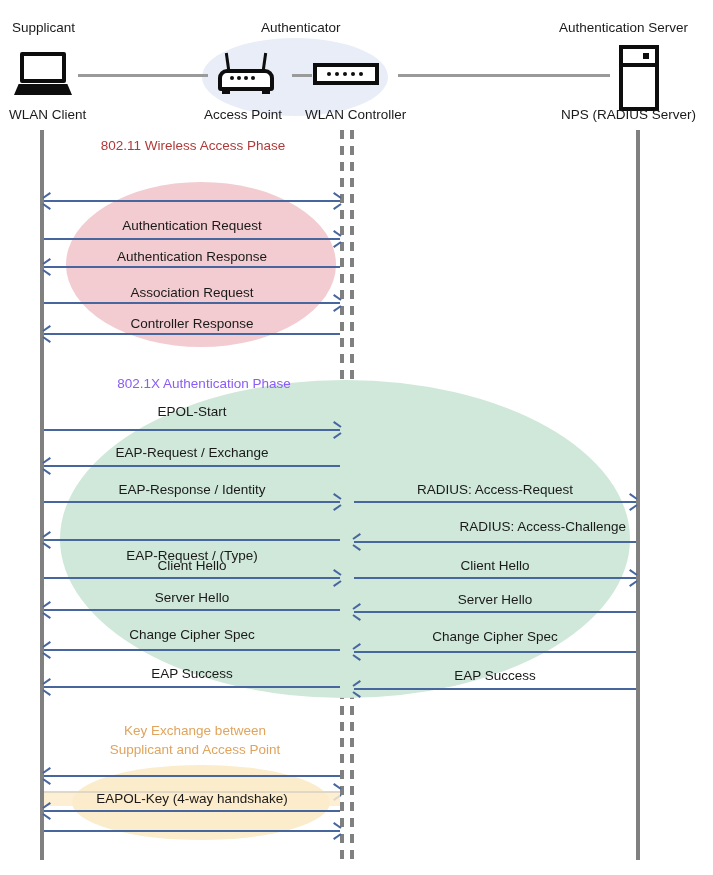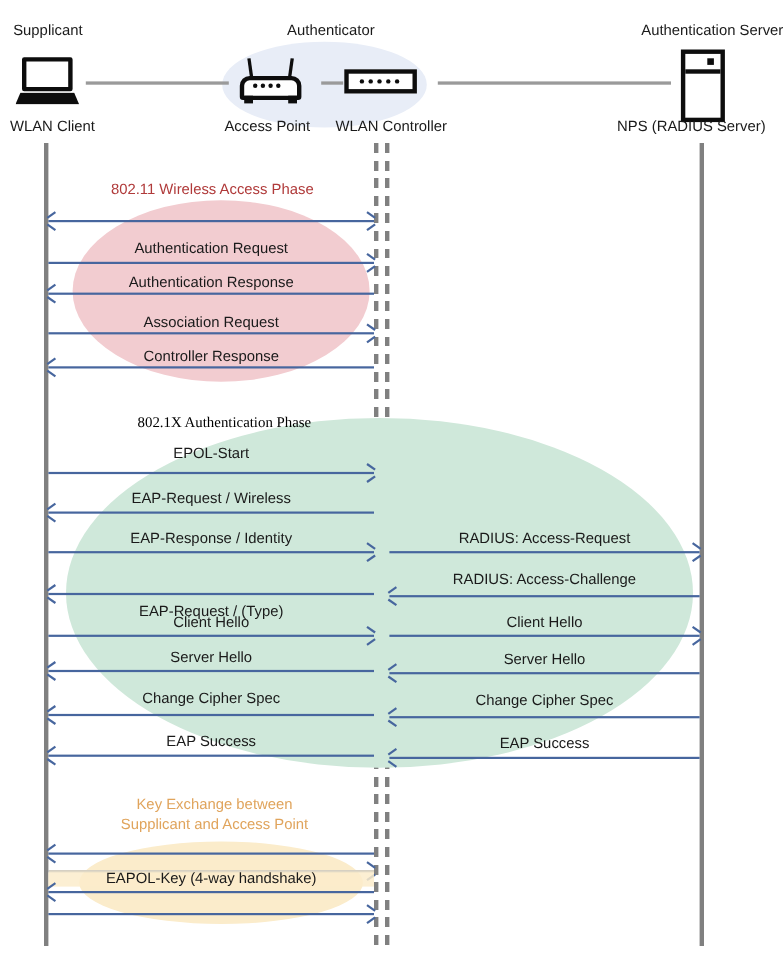--- a/index.html
+++ b/index.html
@@ -70,21 +70,21 @@
 <div id="canvas">
 
   <div class="auth-blob" style="left:202px;top:38px;width:186px;height:78px;"></div>
 
   <div class="wire" style="left:78px;top:74px;width:130px;"></div>
   <div class="wire" style="left:292px;top:74px;width:20px;"></div>
   <div class="wire" style="left:398px;top:74px;width:212px;"></div>
 
   <div class="actor-title" style="left:12px;top:20px;">Supplicant</div>
   <div class="actor-title" style="left:261px;top:20px;">Authenticator</div>
-  <div class="actor-title" style="left:559px;top:20px;margin-left:24px;">Authentication Server</div>
+  <div class="actor-title" style="left:559px;top:20px;">Authentication Server</div>
 
   <div class="laptop" style="left:14px;top:52px;width:58px;height:44px;">
     <div class="screen"></div>
       <div class="base"></div>
   </div>
 
   <div class="ap" style="left:218px;top:53px;width:56px;height:42px;">
     <div class="ant" style="left:8px;top:0;transform:rotate(-8deg);"></div>
     <div class="ant" style="right:8px;top:0;transform:rotate(8deg);"></div>
     <div class="body"></div>
@@ -118,57 +118,57 @@
   <div class="actor-label" style="left:305px;top:107px;">WLAN Controller</div>
   <div class="actor-label" style="left:561px;top:107px;">NPS (RADIUS Server)</div>
 
   <div class="lifeline" style="left:40px;top:130px;height:730px;"></div>
   <div class="lifeline-dashed" style="left:340px;top:130px;height:730px;"></div>
   <div class="lifeline-dashed" style="left:350px;top:130px;height:730px;"></div>
   <div class="lifeline" style="left:636px;top:130px;height:730px;"></div>
 
   <div class="ellipse" style="left:66px;top:182px;width:270px;height:165px;background:#f2ccd0;"></div>
 
-  <div class="phase-title" style="left:78px;top:162px;width:230px;color:#b03a3a;">802.11 Wireless Access Phase</div>
+  <div class="phase-title" style="left:78px;top:136px;width:230px;color:#b03a3a;">802.11 Wireless Access Phase</div>
 
   <div class="arrow both" style="left:44px;top:200px;width:296px;">
       <span class="lh1"></span>
       <span class="lh2"></span>
     </div>
 
   <div class="msg-label" style="left:44px;top:218px;width:296px;text-align:center;">Authentication Request</div>
   <div class="arrow right" style="left:44px;top:238px;width:296px;"></div>
 
   <div class="msg-label" style="left:44px;top:249px;width:296px;">Authentication Response</div>
   <div class="arrow left" style="left:44px;top:266px;width:296px;"></div>
 
   <div class="msg-label" style="left:44px;top:285px;width:296px;">Association Request</div>
   <div class="arrow right" style="left:44px;top:302px;width:296px;"></div>
 
   <div class="msg-label" style="left:44px;top:316px;width:296px;">Controller Response</div>
   <div class="arrow left" style="left:44px;top:333px;width:296px;"></div>
 
   <div class="ellipse" style="left:60px;top:380px;width:570px;height:318px;background:#cfe8da;"></div>
 
-  <div class="phase-title" style="left:98px;top:374px;width:212px;color:#000000;font-family:Liberation Serif, serif;">802.1X Authentication Phase</div>
+  <div class="phase-title" style="left:98px;top:374px;width:212px;color:#8b5cf6;">802.1X Authentication Phase</div>
 
   <div class="msg-label" style="left:44px;top:404px;width:296px;">EPOL-Start</div>
   <div class="arrow right" style="left:44px;top:429px;width:296px;"></div>
 
-  <div class="msg-label" style="left:44px;top:445px;width:296px;">EAP-Request / Wireless</div>
+  <div class="msg-label" style="left:44px;top:445px;width:296px;">EAP-Request / Exchange</div>
   <div class="arrow left" style="left:44px;top:465px;width:296px;"></div>
 
   <div class="msg-label" style="left:44px;top:482px;width:296px;">EAP-Response / Identity</div>
   <div class="arrow right" style="left:44px;top:501px;width:296px;"></div>
   <div class="msg-label" style="left:354px;top:482px;width:282px;">RADIUS: Access-Request</div>
   <div class="arrow right" style="left:354px;top:501px;width:282px;"></div>
 
   <div class="msg-label" style="left:44px;top:519px;width:296px;margin-top:29px;">EAP-Request / (Type)</div>
   <div class="arrow left" style="left:44px;top:539px;width:296px;"></div>
-  <div class="msg-label" style="left:354px;top:519px;width:282px;">RADIUS: Access-Challenge</div>
+  <div class="msg-label" style="left:344px;top:519px;width:282px;text-align:right;">RADIUS: Access-Challenge</div>
   <div class="arrow left" style="left:354px;top:541px;width:282px;"></div>
 
   <div class="msg-label" style="left:44px;top:558px;width:296px;">Client Hello</div>
   <div class="arrow right" style="left:44px;top:577px;width:296px;"></div>
   <div class="msg-label" style="left:354px;top:558px;width:282px;">Client Hello</div>
   <div class="arrow right" style="left:354px;top:577px;width:282px;"></div>
 
   <div class="msg-label" style="left:44px;top:590px;width:296px;">Server Hello</div>
   <div class="arrow left" style="left:44px;top:609px;width:296px;"></div>
   <div class="msg-label" style="left:354px;top:592px;width:282px;">Server Hello</div>

